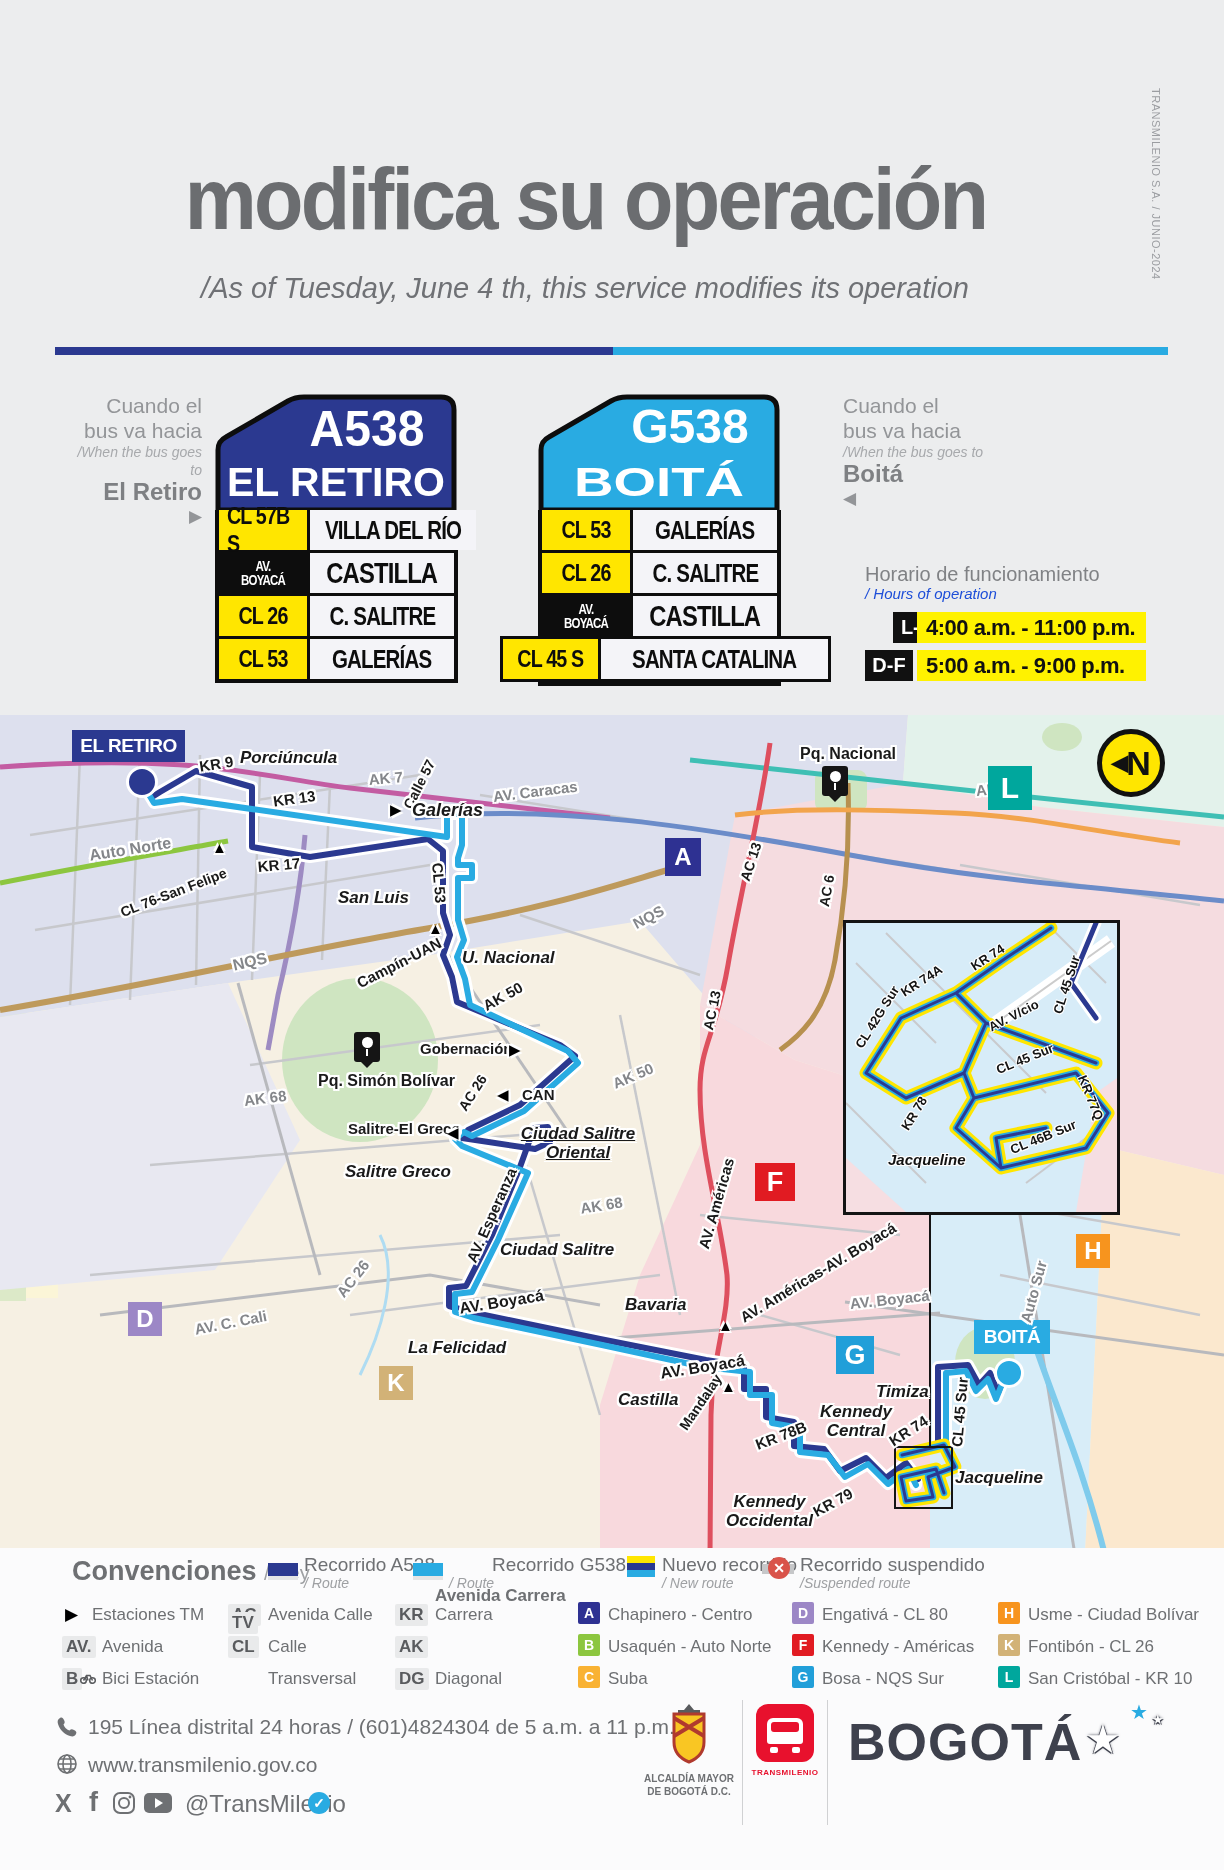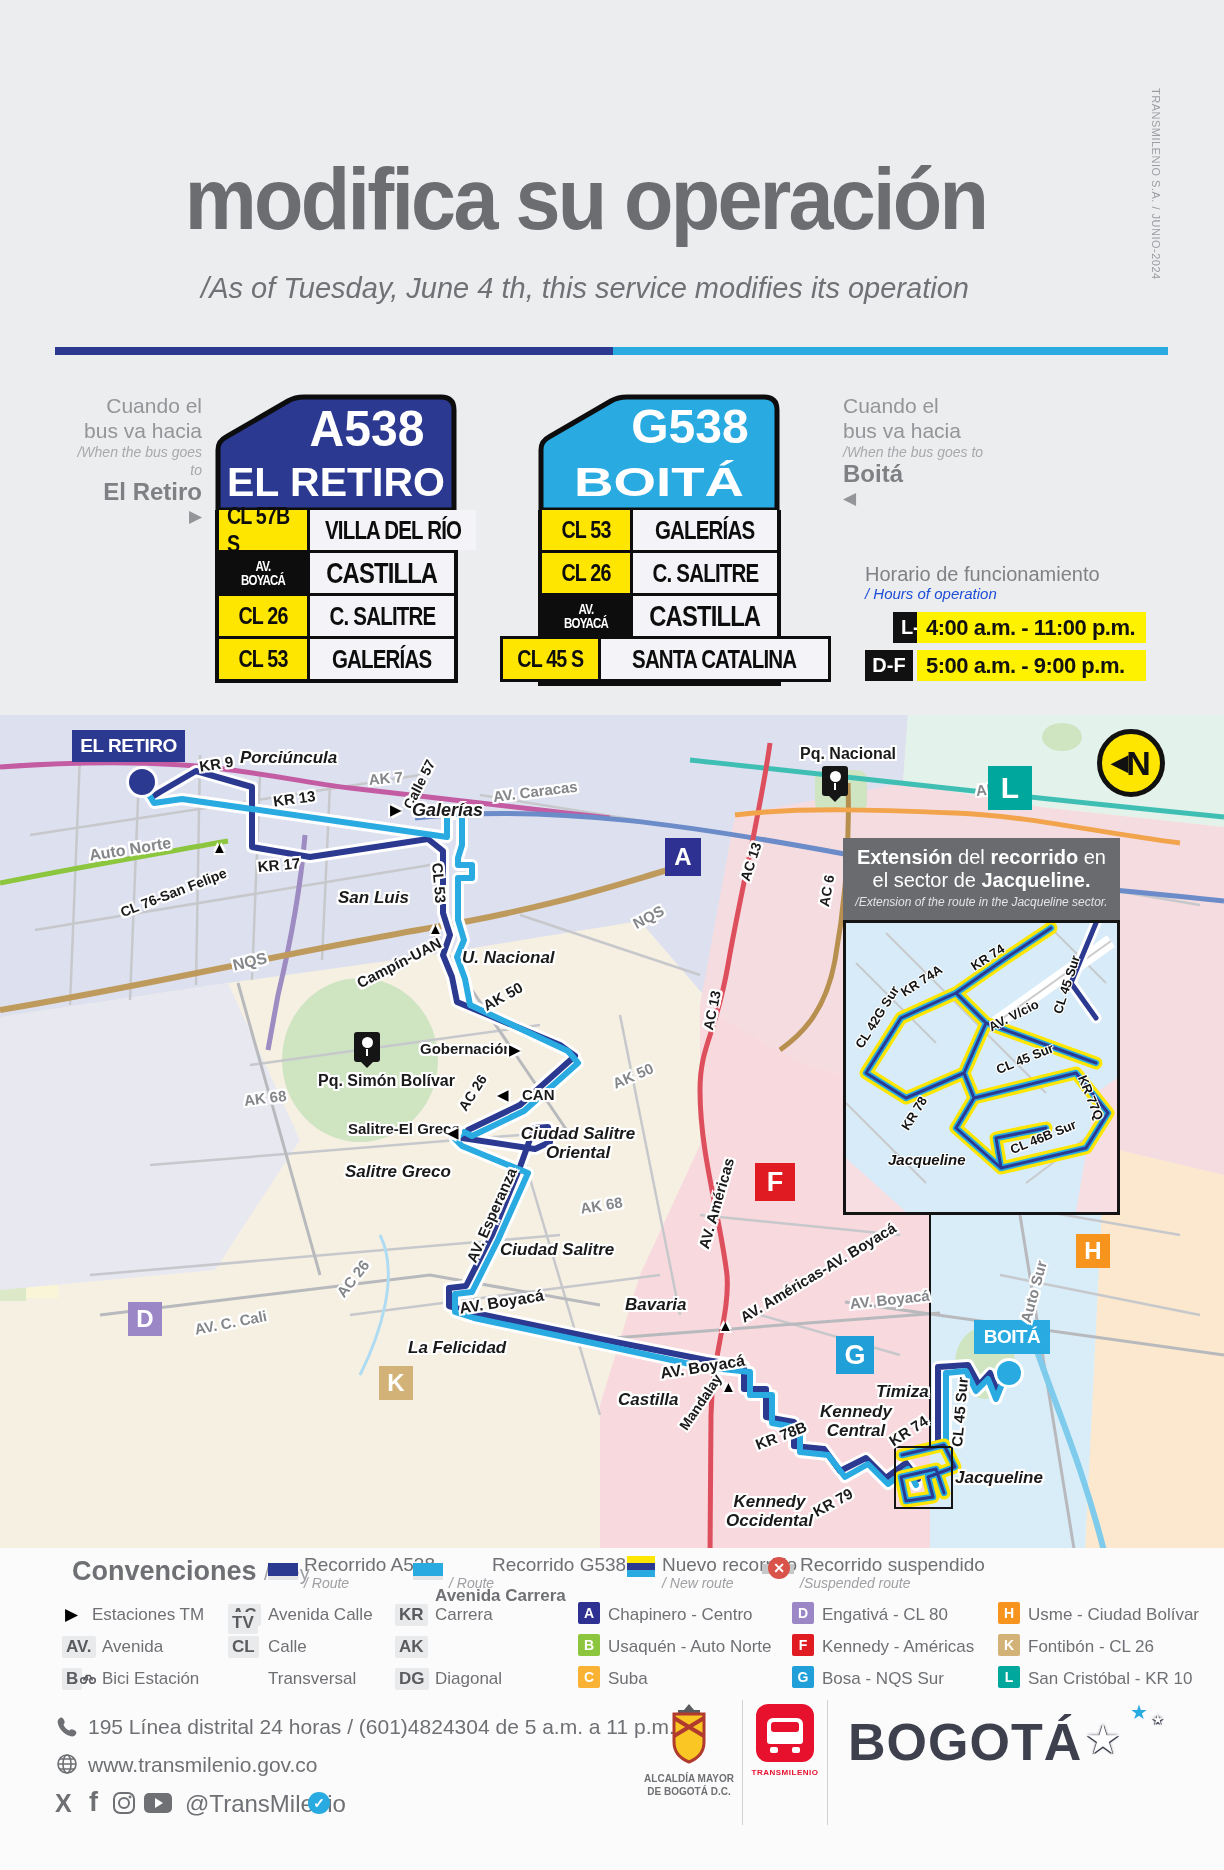--- a/index.html
+++ b/index.html
@@ -297,21 +297,21 @@
   <span class="ml" style="left:354px;top:976px;transform:rotate(-27deg);">Campín-UAN</span>
   <span class="ml it" style="left:462px;top:948px;">U. Nacional</span>
   <span class="ml" style="left:480px;top:999px;transform:rotate(-29deg);">AK 50</span>
   <span class="ml" style="left:318px;top:1072px;font-size:16px;">Pq. Simón Bolívar</span>
   <span class="ml" style="left:420px;top:1040px;">Gobernación</span>
   <span class="ml" style="left:455px;top:1105px;font-size:14px;transform:rotate(-57deg);">AC 26</span>
   <span class="ml" style="left:522px;top:1086px;">CAN</span>
   <span class="ml rg" style="left:243px;top:1092px;transform:rotate(-7deg);">AK 68</span>
   <span class="ml rg" style="left:610px;top:1076px;transform:rotate(-23deg);">AK 50</span>
   <span class="ml" style="left:348px;top:1120px;">Salitre-El Greco</span>
-  <span class="ml it" style="left:518px;top:1124px;width:120px;white-space:normal;text-align:center;line-height:19px;">Ciudad Salitre Oriental</span>
+  <span class="ml it" style="left:518px;top:1124px;width:120px;white-space:normal;text-align:center;line-height:19px;text-decoration:underline;">Ciudad Salitre Oriental</span>
   <span class="ml it" style="left:345px;top:1162px;">Salitre Greco</span>
   <span class="ml" style="left:463px;top:1258px;transform:rotate(-66deg);">AV. Esperanza</span>
   <span class="ml rg" style="left:579px;top:1200px;transform:rotate(-9deg);">AK 68</span>
   <span class="ml it" style="left:500px;top:1240px;">Ciudad Salitre</span>
   <span class="ml rg" style="left:333px;top:1290px;transform:rotate(-52deg);">AC 26</span>
   <span class="ml rg" style="left:193px;top:1321px;transform:rotate(-11deg);">AV. C. Cali</span>
   <span class="ml" style="left:458px;top:1300px;font-size:16px;transform:rotate(-9deg);">AV. Boyacá</span>
   <span class="ml it" style="left:408px;top:1338px;">La Felicidad</span>
   <span class="ml it" style="left:625px;top:1295px;">Bavaria</span>
   <span class="ml" style="left:695px;top:1246px;transform:rotate(-74deg);">AV. Américas</span>
@@ -358,25 +358,20 @@
   <div class="zone" style="left:836px;top:1336px;width:38px;height:38px;background:#219FD9;font-size:27px;">G</div>
   <div class="zone" style="left:1076px;top:1234px;width:34px;height:34px;background:#F7941E;">H</div>
   <div class="zone" style="left:379px;top:1366px;width:34px;height:34px;background:#D2B277;">K</div>
   <div class="zone" style="left:988px;top:766px;width:44px;height:44px;background:#00A79D;font-size:30px;">L</div>
 
   <div class="compass" style="left:1097px;top:729px;">
     <span class="a">◀</span>
       <span class="n">N</span>
   </div>
 
-  <div class="inset-head">
-    <div class="t"><b>Extensión</b><span> del </span><b>recorrido</b><span> en</span><br>
-    <span>el sector de </span><b>Jacqueline.</b></div>
-    <div class="s">/Extension of the route in the Jacqueline sector.</div>
-  </div>
   <div class="inset-map">
     <svg width="271" height="289" viewBox="0 0 271 289" style="display:block;">
       <polygon points="0,235 60,289 0,289" fill="#F6DEE2"></polygon>
       <polygon points="250,170 271,155 271,289 230,289" fill="#F6DEE2"></polygon>
       <g stroke="#C9CACD" stroke-width="2" fill="none">
         <path d="M10,40 L90,120"></path>
           <path d="M40,10 L200,170"></path>
           <path d="M180,260 L260,200"></path>
         <path d="M0,180 L80,260"></path>
           <path d="M200,0 L260,60"></path>

